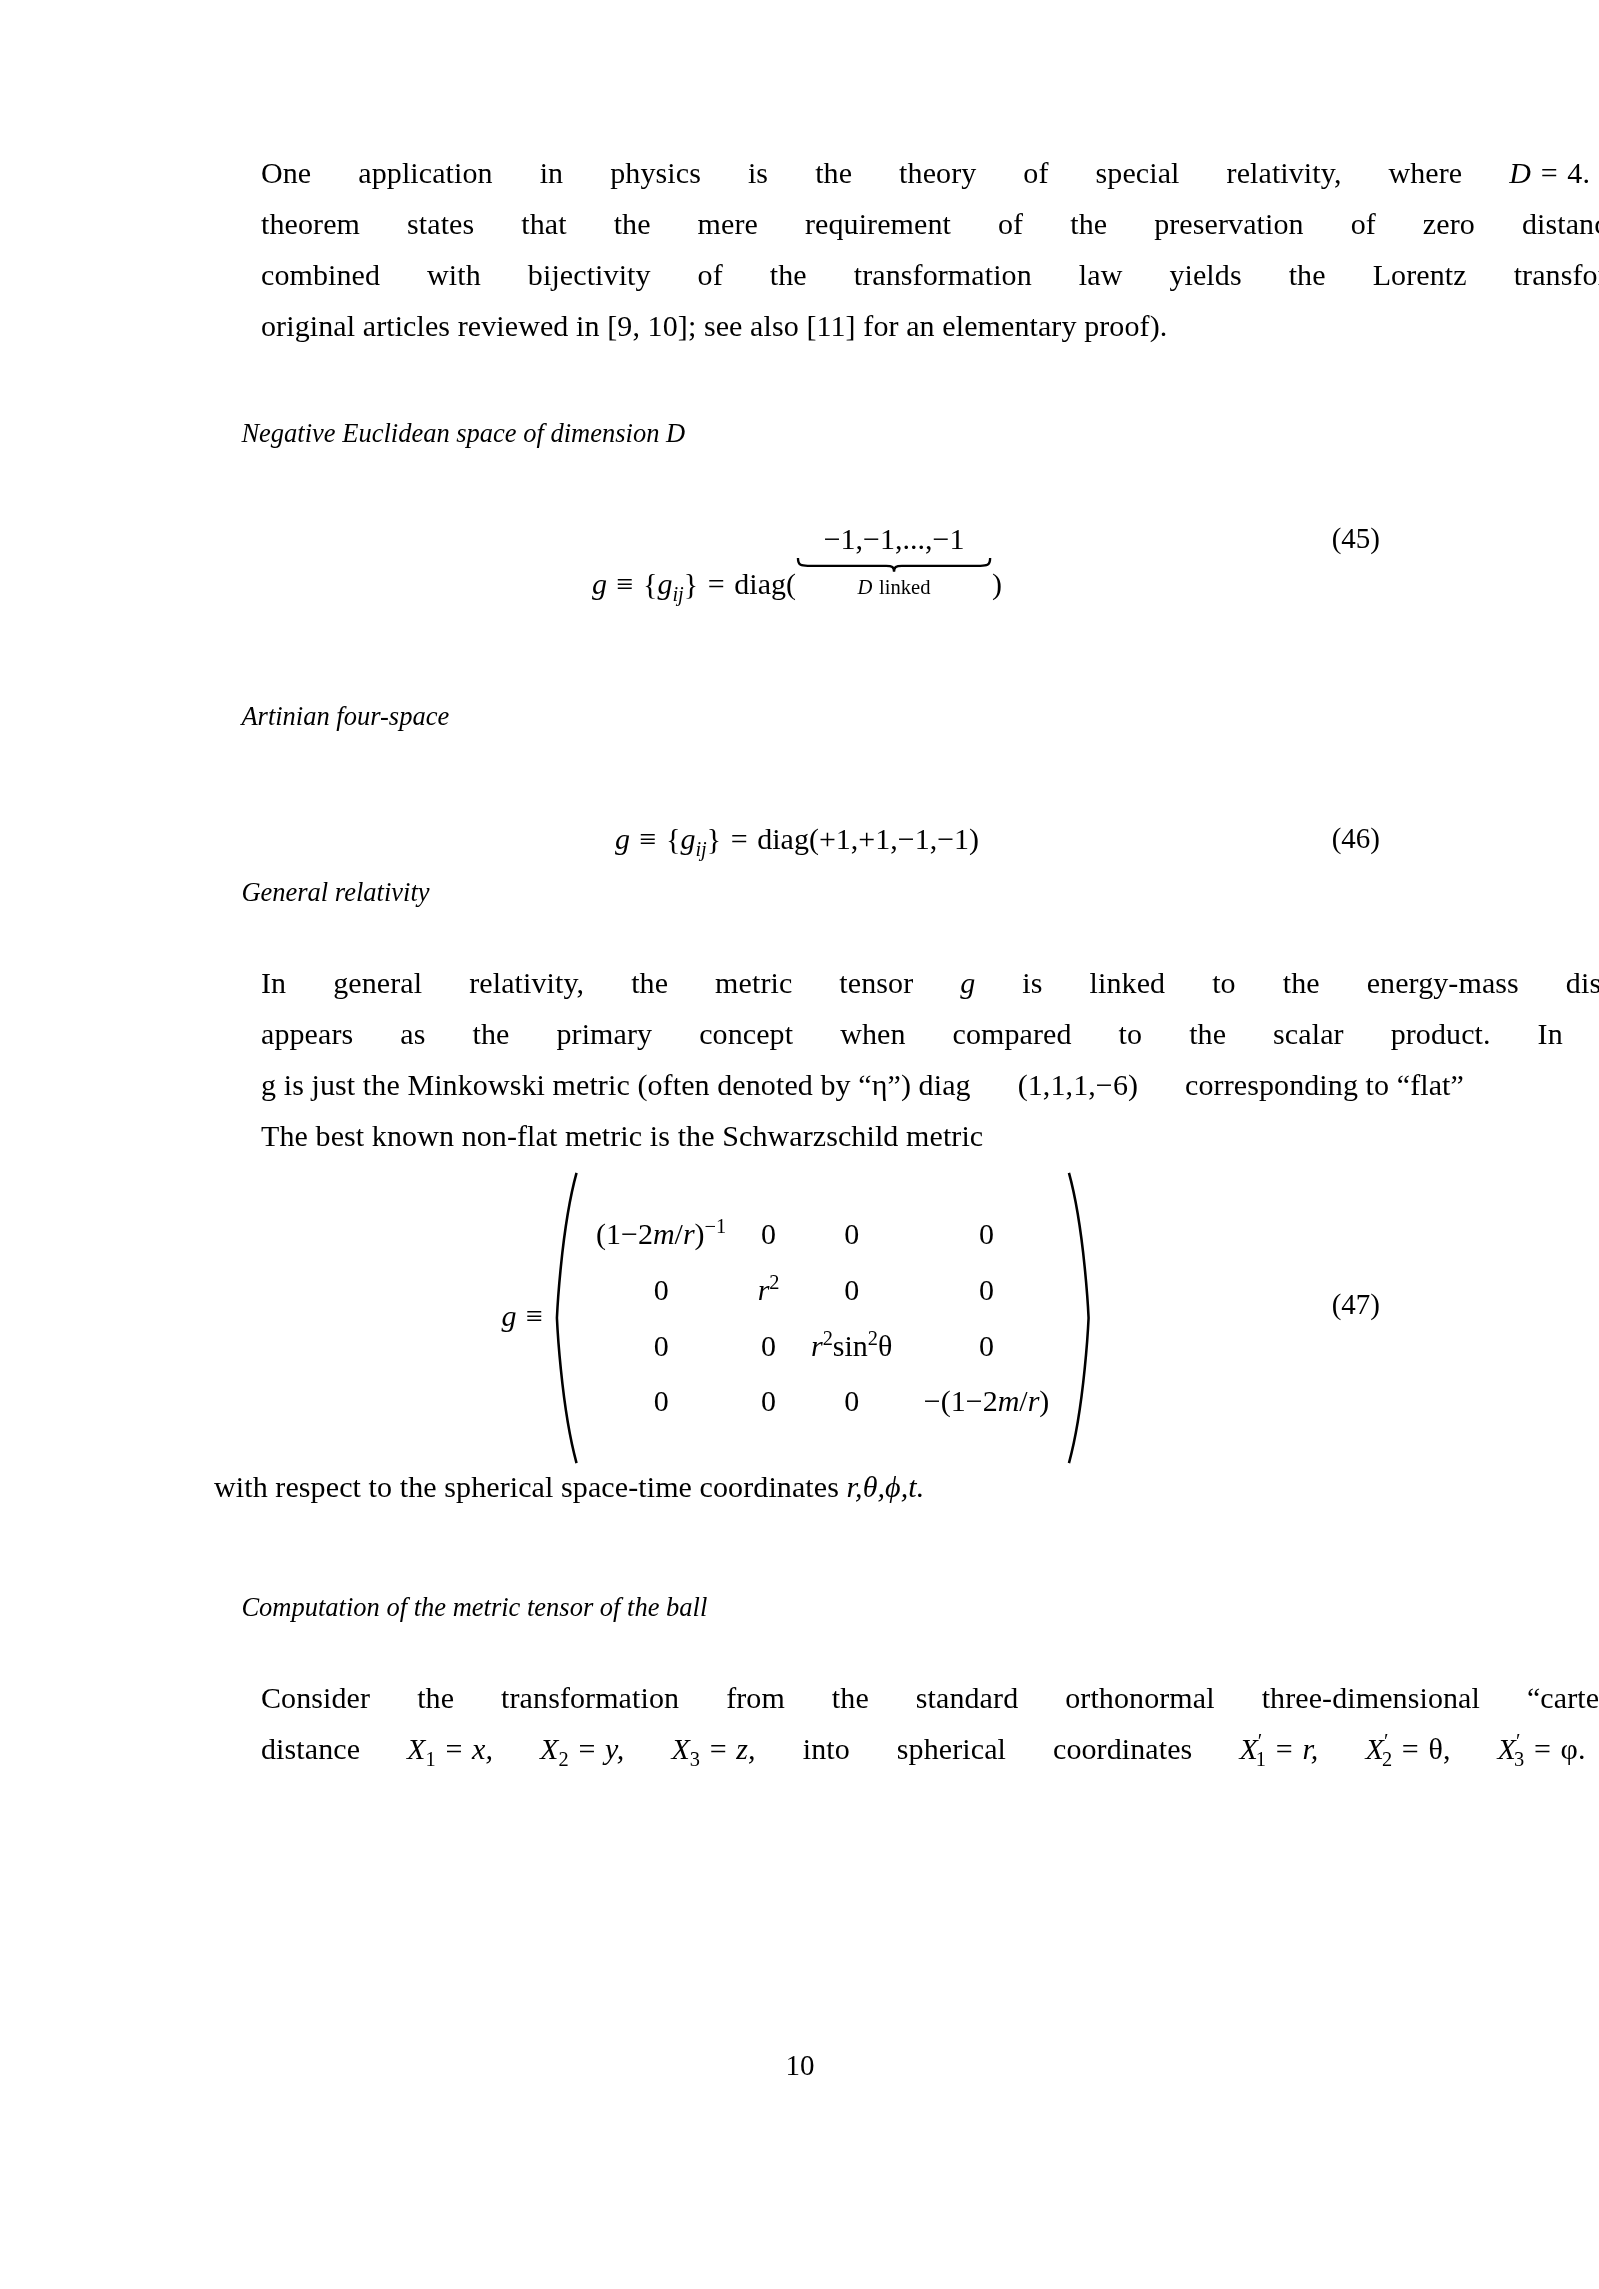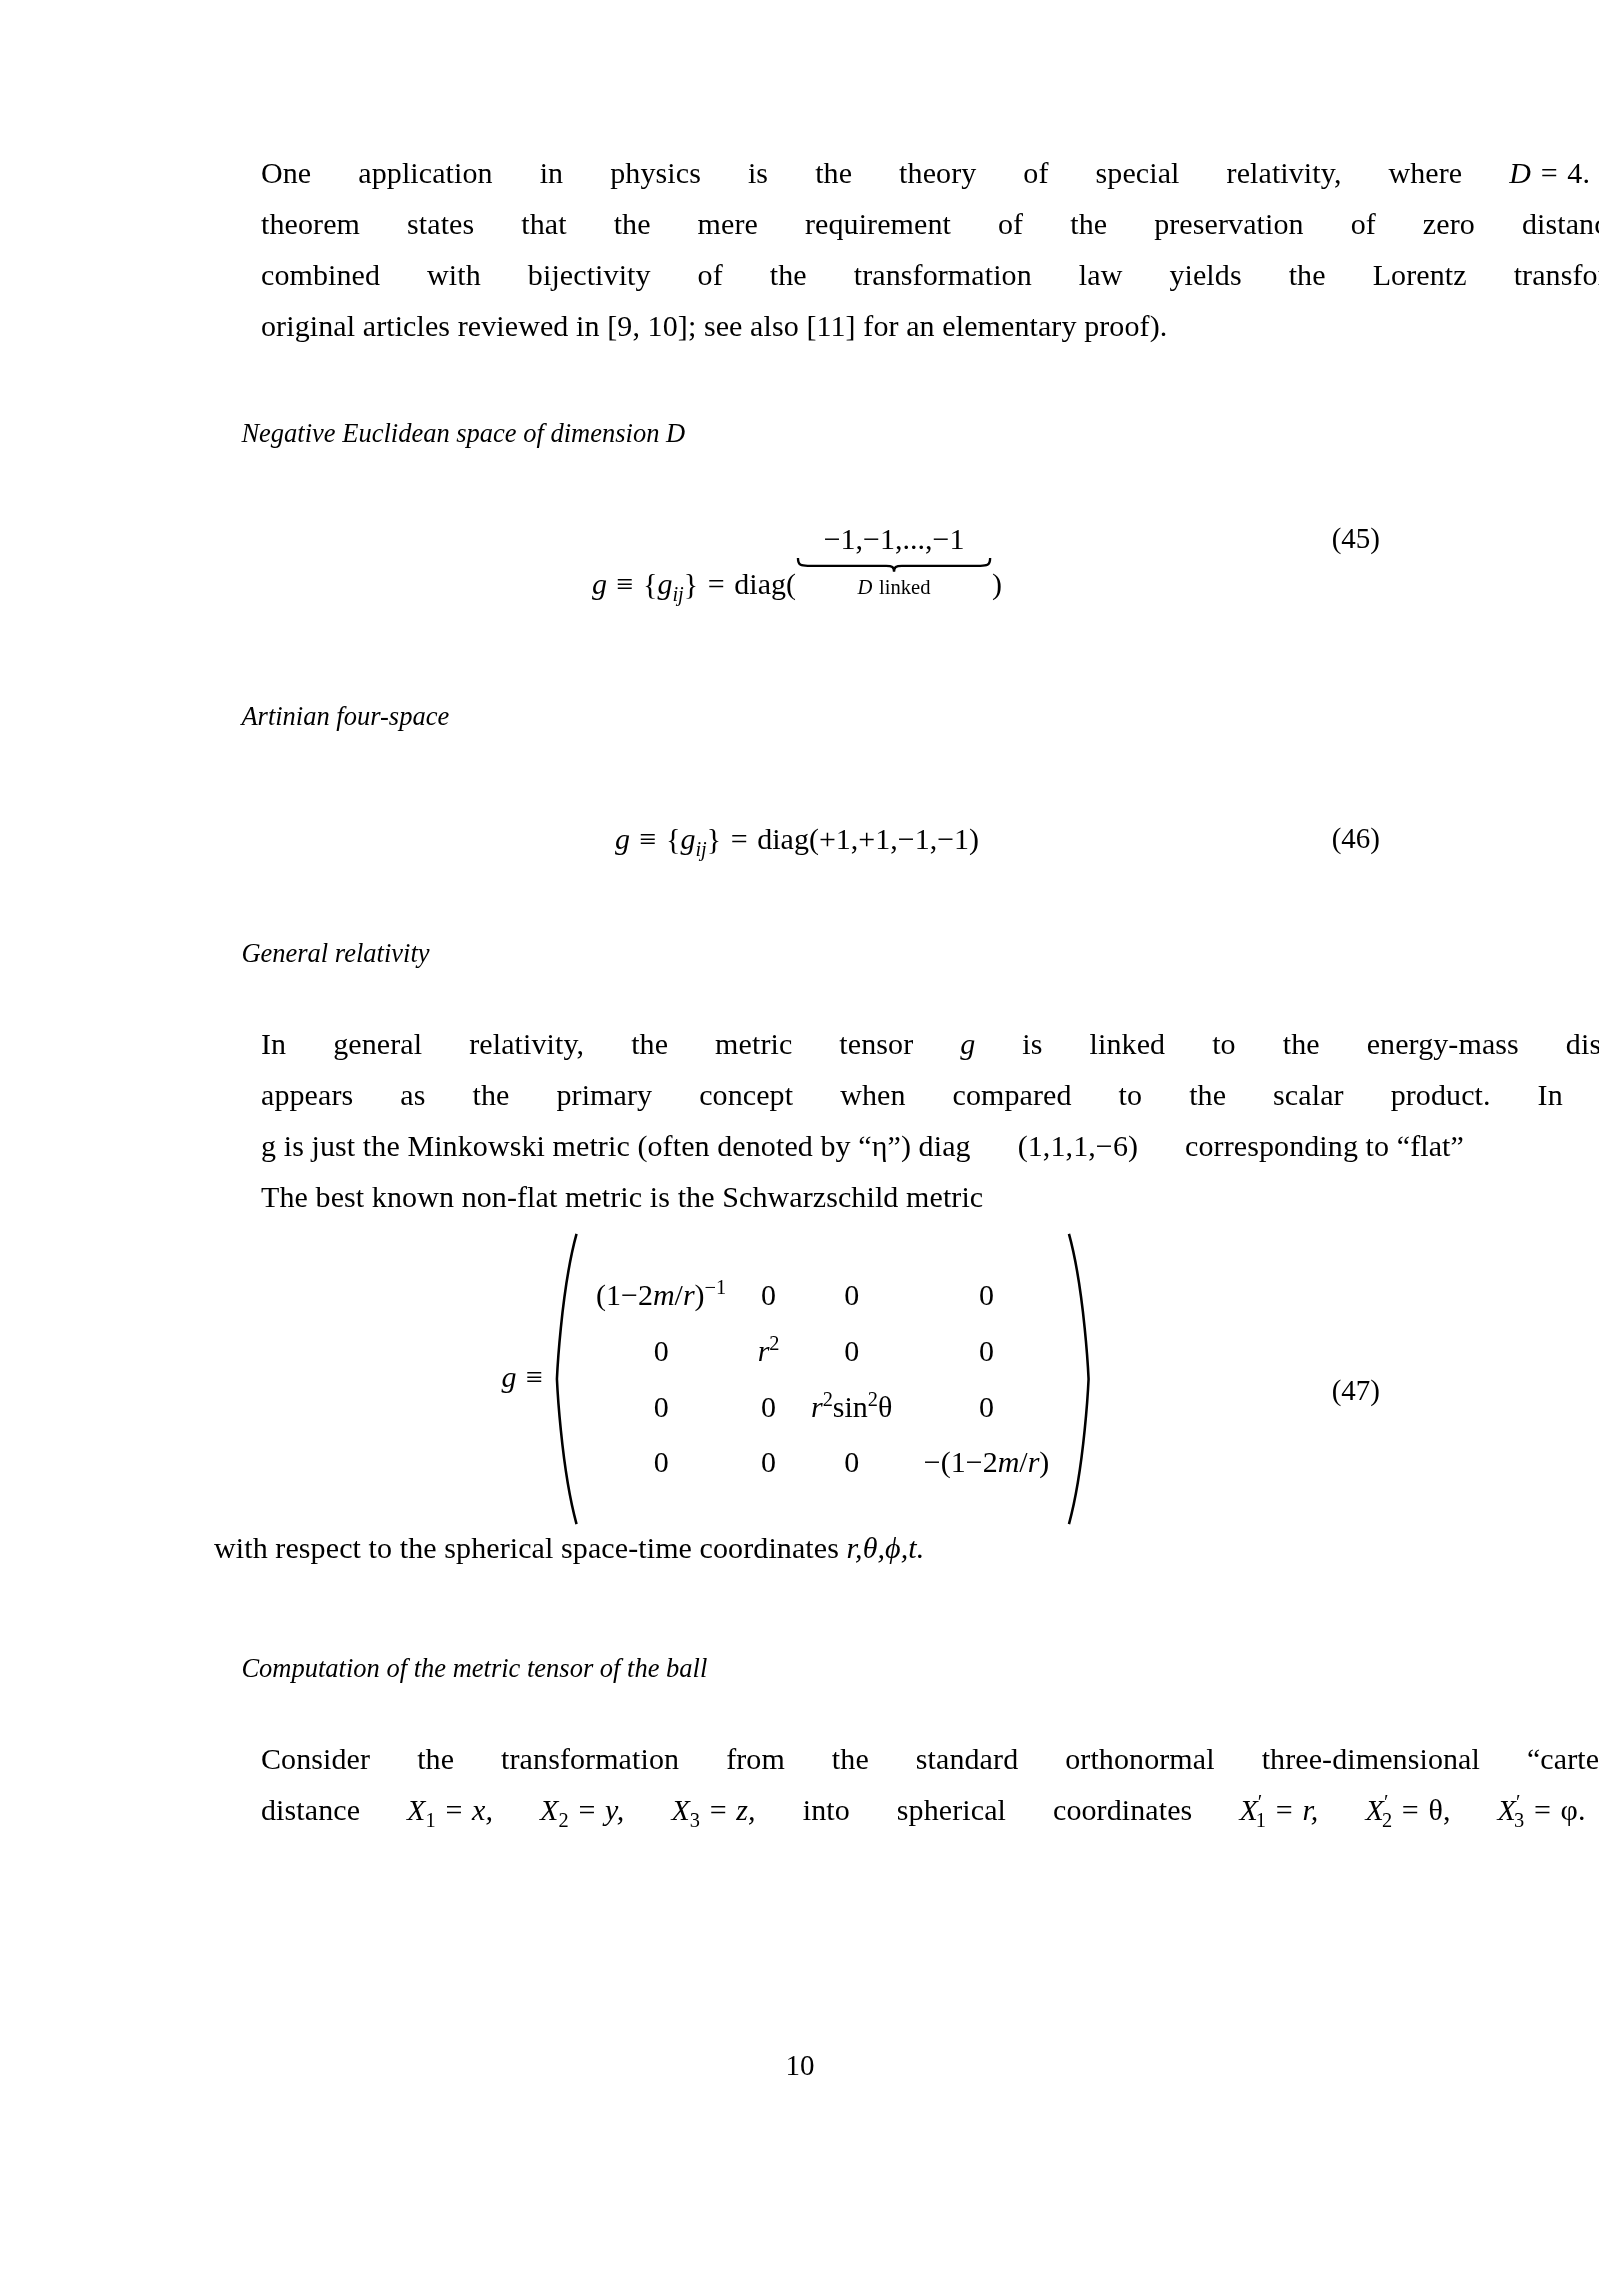--- a/index.html
+++ b/index.html
@@ -222,21 +222,21 @@
 
     <div class="eqrow" style="margin-top:86px; height:51px;">
       <div class="eqbody">
         <span class="math">
           <span class="mi">g</span><span class="sp"></span><span class="mo">≡</span><span class="sp"></span><span class="mo">{</span><span class="mi">g</span><sub class="dn">ij</sub><span class="mo">}</span><span class="sp"></span><span class="mo">=</span><span class="sp"></span><span class="mo">diag</span><span class="mo">(</span><span>+1,+1,−1,−1</span><span class="mo">)</span>
         </span>
       </div>
       <span class="eqnum">(46)</span>
     </div>
 
-    <div class="subhead" style="margin-top:61px;">General relativity</div>
+    <div class="subhead" style="">General relativity</div>
 
     <div class="para indent" style="margin-top:45px;">
       <div class="just">
         <span class="sp"></span>
           <span class="sp"></span>
         <span>In</span>
         <span>general</span>
         <span>relativity,</span>
         <span>the</span>
         <span>metric</span>
@@ -315,21 +315,21 @@
           </tr>
         </tbody>
           </table>
 
         <span class="paren">
           <svg viewBox="0 0 26 300" preserveAspectRatio="none">
               <path d="M2,2 C18,60 22,150 22,150 C22,150 18,240 2,298" fill="none" stroke="#000" stroke-width="2.6"></path>
             </svg>
         </span>
       </div>
-      <span class="eqnum" style="top:142px;">(47)</span>
+      <span class="eqnum" style="top:117px;">(47)</span>
     </div>
 
     <div class="para" style="margin-top:-3.9px;">
       <span>with respect to the spherical space-time coordinates</span>
       <span class="math mi">r,θ,ϕ,t.</span>
     </div>
 
     <div class="subhead" style="margin-top:76px;">Computation of the metric tensor of the ball</div>
 
     <div class="para indent" style="margin-top:45px;">

